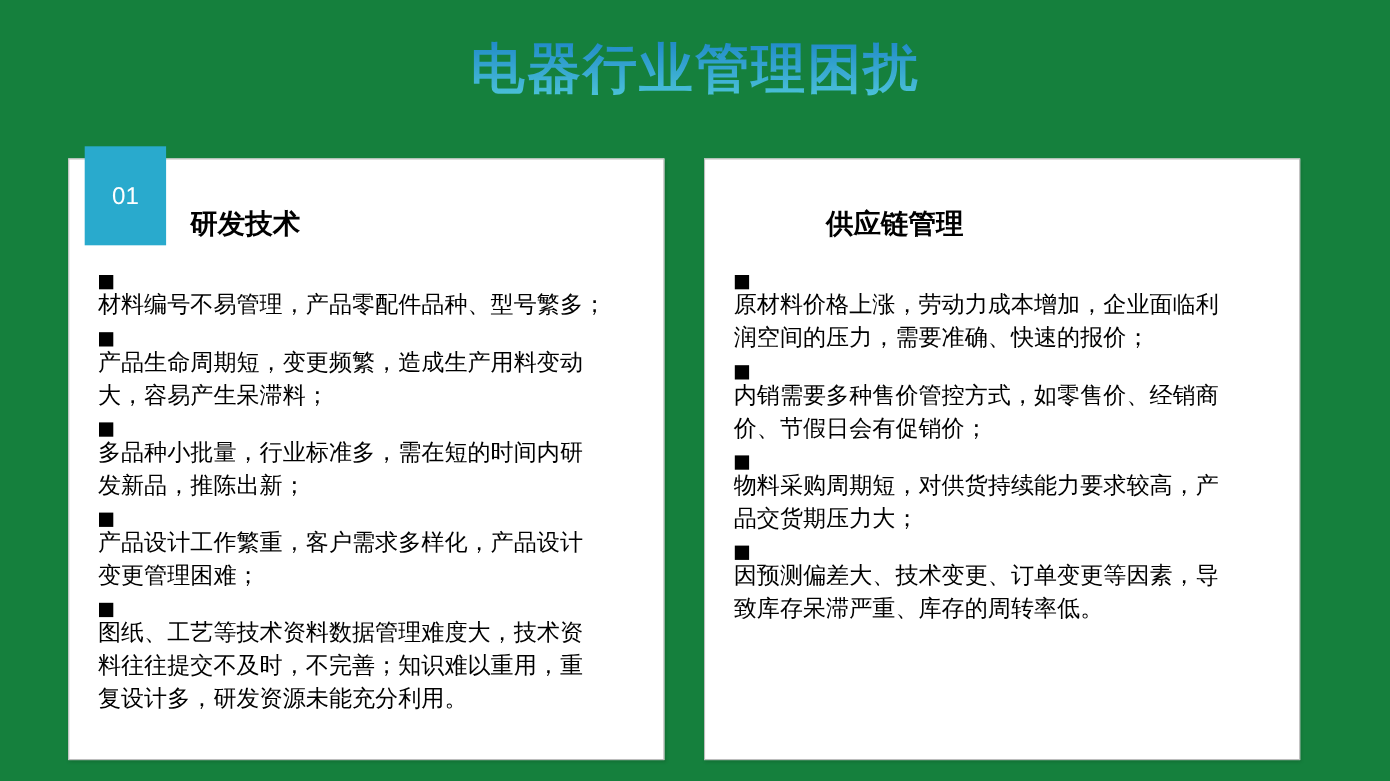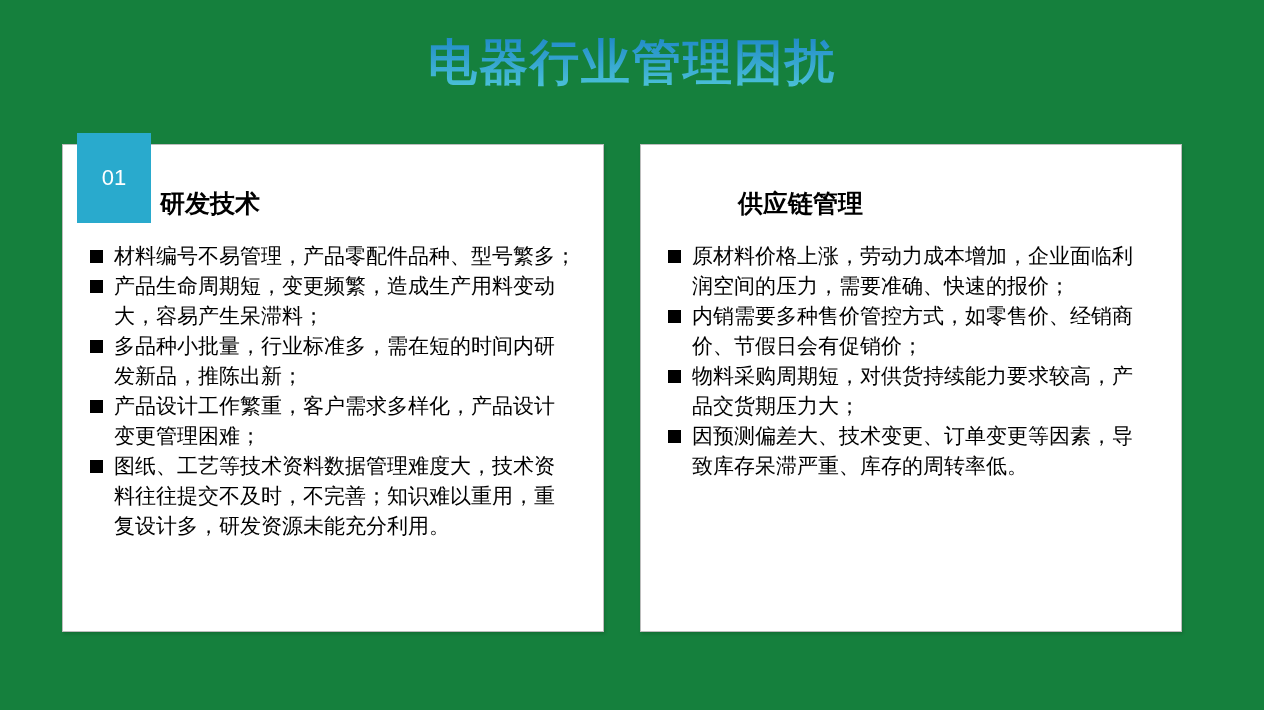--- a/index.html
+++ b/index.html
@@ -21,57 +21,58 @@
     background: linear-gradient(180deg, #1f88c7 8%, #4ec5d9 92%);
     -webkit-background-clip: text;
     background-clip: text;
     -webkit-text-fill-color: transparent;
     color: #2ba4cf;
   }
 
   .card {
     position: absolute;
     top: 144px;
-    width: 542px; height: 488px;
+    width: 542px; height: 547px;
     background: #ffffff;
     border: 1px solid #bdbdbd;
     box-shadow: 1px 2px 3px rgba(0,0,0,0.14);
   }
   .card.left  { left: 62px; }
   .card.right { left: 640px; }
 
   .badge {
     position: absolute;
     top: -12px; left: 14px;
     width: 74px; height: 90px;
     display: flex; align-items: center; justify-content: center;
     color: #ffffff;
     font-size: 22px;
     font-weight: 400;
   }
 
   .card-heading {
     position: absolute;
-    top: 42px; left: 97px;
+    top: 42px; left: 110px;
     font-size: 25px;
     font-weight: 700;
     color: #000000;
   }
 
   .bullet-list {
     position: absolute;
     top: 96px; left: 26px; right: 10px;
     list-style: none;
   }
   .bullet-item {
     display: flex;
     align-items: flex-start;
     font-size: 21px;
     line-height: 30px;
     color: #000000;
+    flex-direction: column;
   }
   .bullet-square {
     flex: 0 0 auto;
     width: 13px; height: 13px;
     background: #000000;
     margin: 9px 11px 0 1px;
   }
   .bullet-text {
     white-space: pre-line;
     max-width: 495px;

